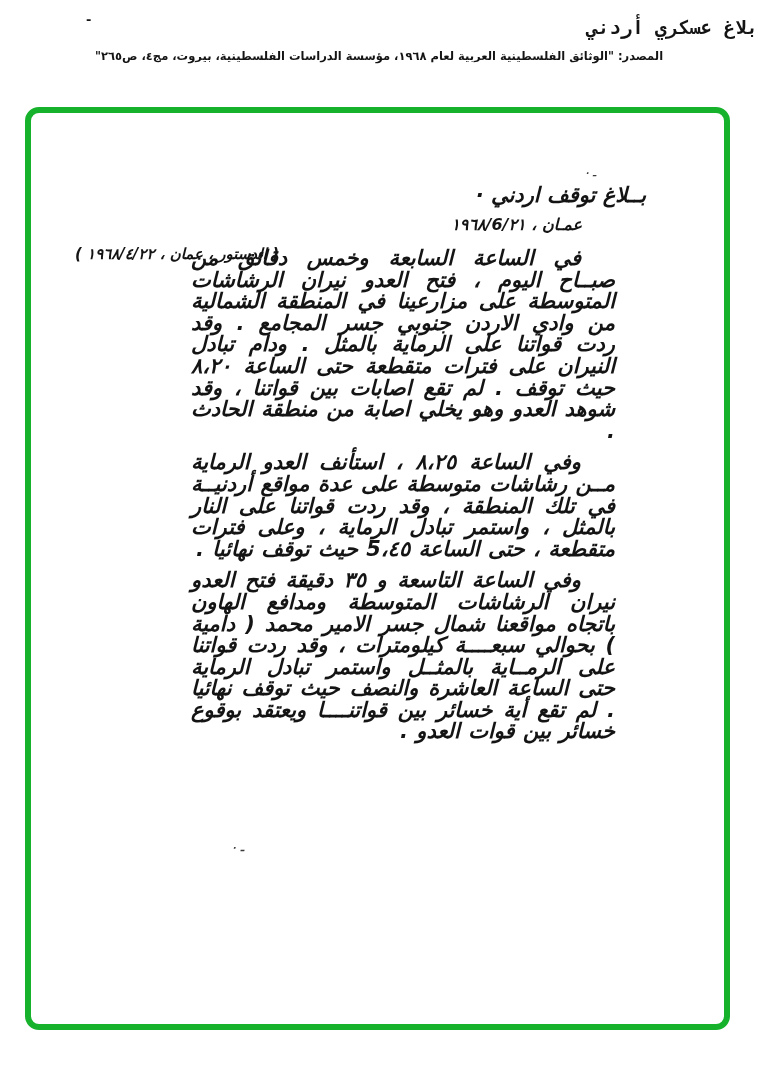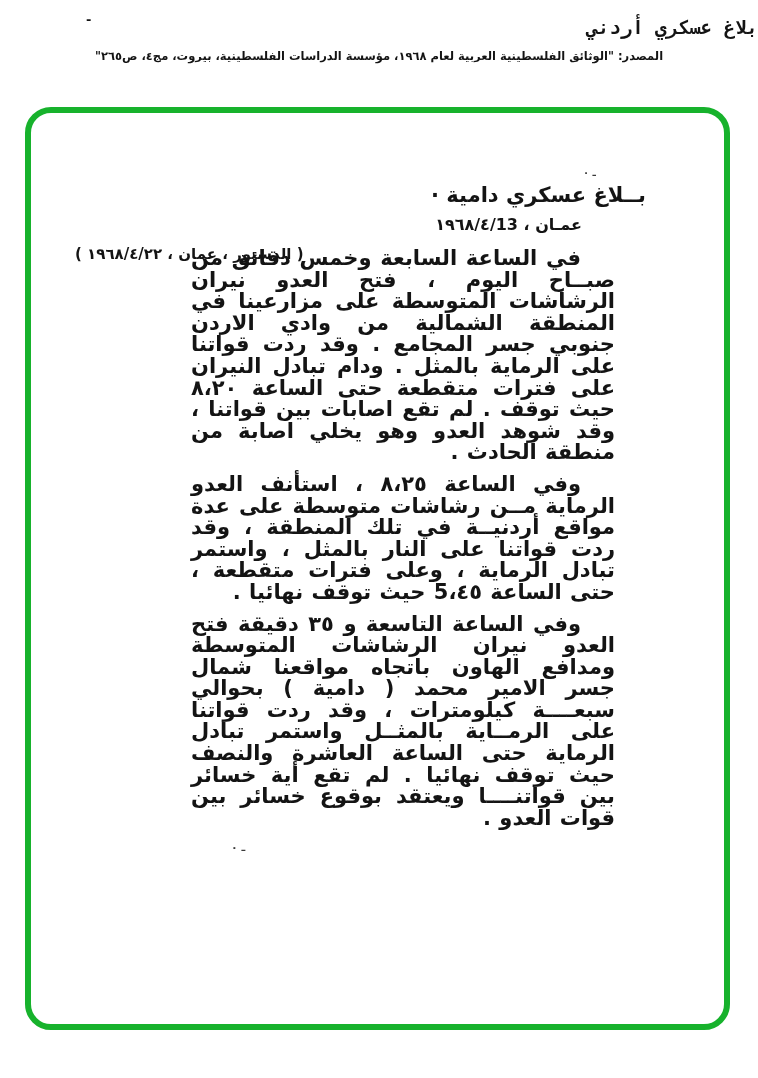--- a/index.html
+++ b/index.html
@@ -35,22 +35,23 @@
     top: 12px; left: 86px;
     font-size: 13px;
     font-weight: bold;
   }
   .doc-frame {
     position: absolute;
     left: 25px; top: 107px;
     width: 705px; height: 923px;
     box-sizing: border-box;
     border: 6px solid #17b22c;
-    border-radius: 26px;
+    border-radius: 14px;
     background: #ffffff;
+    font-style: italic;
   }
   .doc-title {
     position: absolute;
     top: 70px; right: 78px;
     font-size: 21px;
     font-weight: bold;
     direction: rtl;
     white-space: nowrap;
   }
   .title-mark {
@@ -107,23 +108,23 @@
   <div class="stray-dash">-</div>
 
   <div class="page-title">بلاغ عسكري أردني</div>
 
   <div class="source-line">المصدر: "الوثائق الفلسطينية العربية لعام ١٩٦٨، مؤسسة الدراسات الفلسطينية، بيروت، مج٤، ص٢٦٥"</div>
 
   <div class="doc-frame">
 
     <div class="title-mark">ـ ٠</div>
 
-    <div class="doc-title">بــلاغ عسكري دامية ·</div>
+    <div class="doc-title">بــلاغ توقف اردني ·</div>
 
-    <div class="doc-date">عمـان ، ١٩٦٨/٤/13</div>
+    <div class="doc-date">عمـان ، ١٩٦٨/6/٢١</div>
 
     <div class="doc-citation">( الدستور ، عمان ، ١٩٦٨/٤/٢٢ )</div>
 
     <div class="doc-body">
       <p>في الساعة السابعة وخمس دقائق من صبــاح اليوم ، فتح العدو نيران الرشاشات المتوسطة على مزارعينا في المنطقة الشمالية من وادي الاردن جنوبي جسر المجامع . وقد ردت قواتنا على الرماية بالمثل . ودام تبادل النيران على فترات متقطعة حتى الساعة ٨،٢٠ حيث توقف . لم تقع اصابات بين قواتنا ، وقد شوهد العدو وهو يخلي اصابة من منطقة الحادث .</p>
       <p>وفي الساعة ٨،٢٥ ، استأنف العدو الرماية مــن رشاشات متوسطة على عدة مواقع أردنيــة في تلك المنطقة ، وقد ردت قواتنا على النار بالمثل ، واستمر تبادل الرماية ، وعلى فترات متقطعة ، حتى الساعة 5،٤٥ حيث توقف نهائيا .</p>
       <p>وفي الساعة التاسعة و ٣٥ دقيقة فتح العدو نيران الرشاشات المتوسطة ومدافع الهاون باتجاه مواقعنا شمال جسر الامير محمد ( دامية ) بحوالي سبعــــة كيلومترات ، وقد ردت قواتنا على الرمــاية بالمثــل واستمر تبادل الرماية حتى الساعة العاشرة والنصف حيث توقف نهائيا . لم تقع أية خسائر بين قواتنــــا ويعتقد بوقوع خسائر بين قوات العدو .</p>
     </div>
 
     <div class="end-mark">ـ ٠</div>

